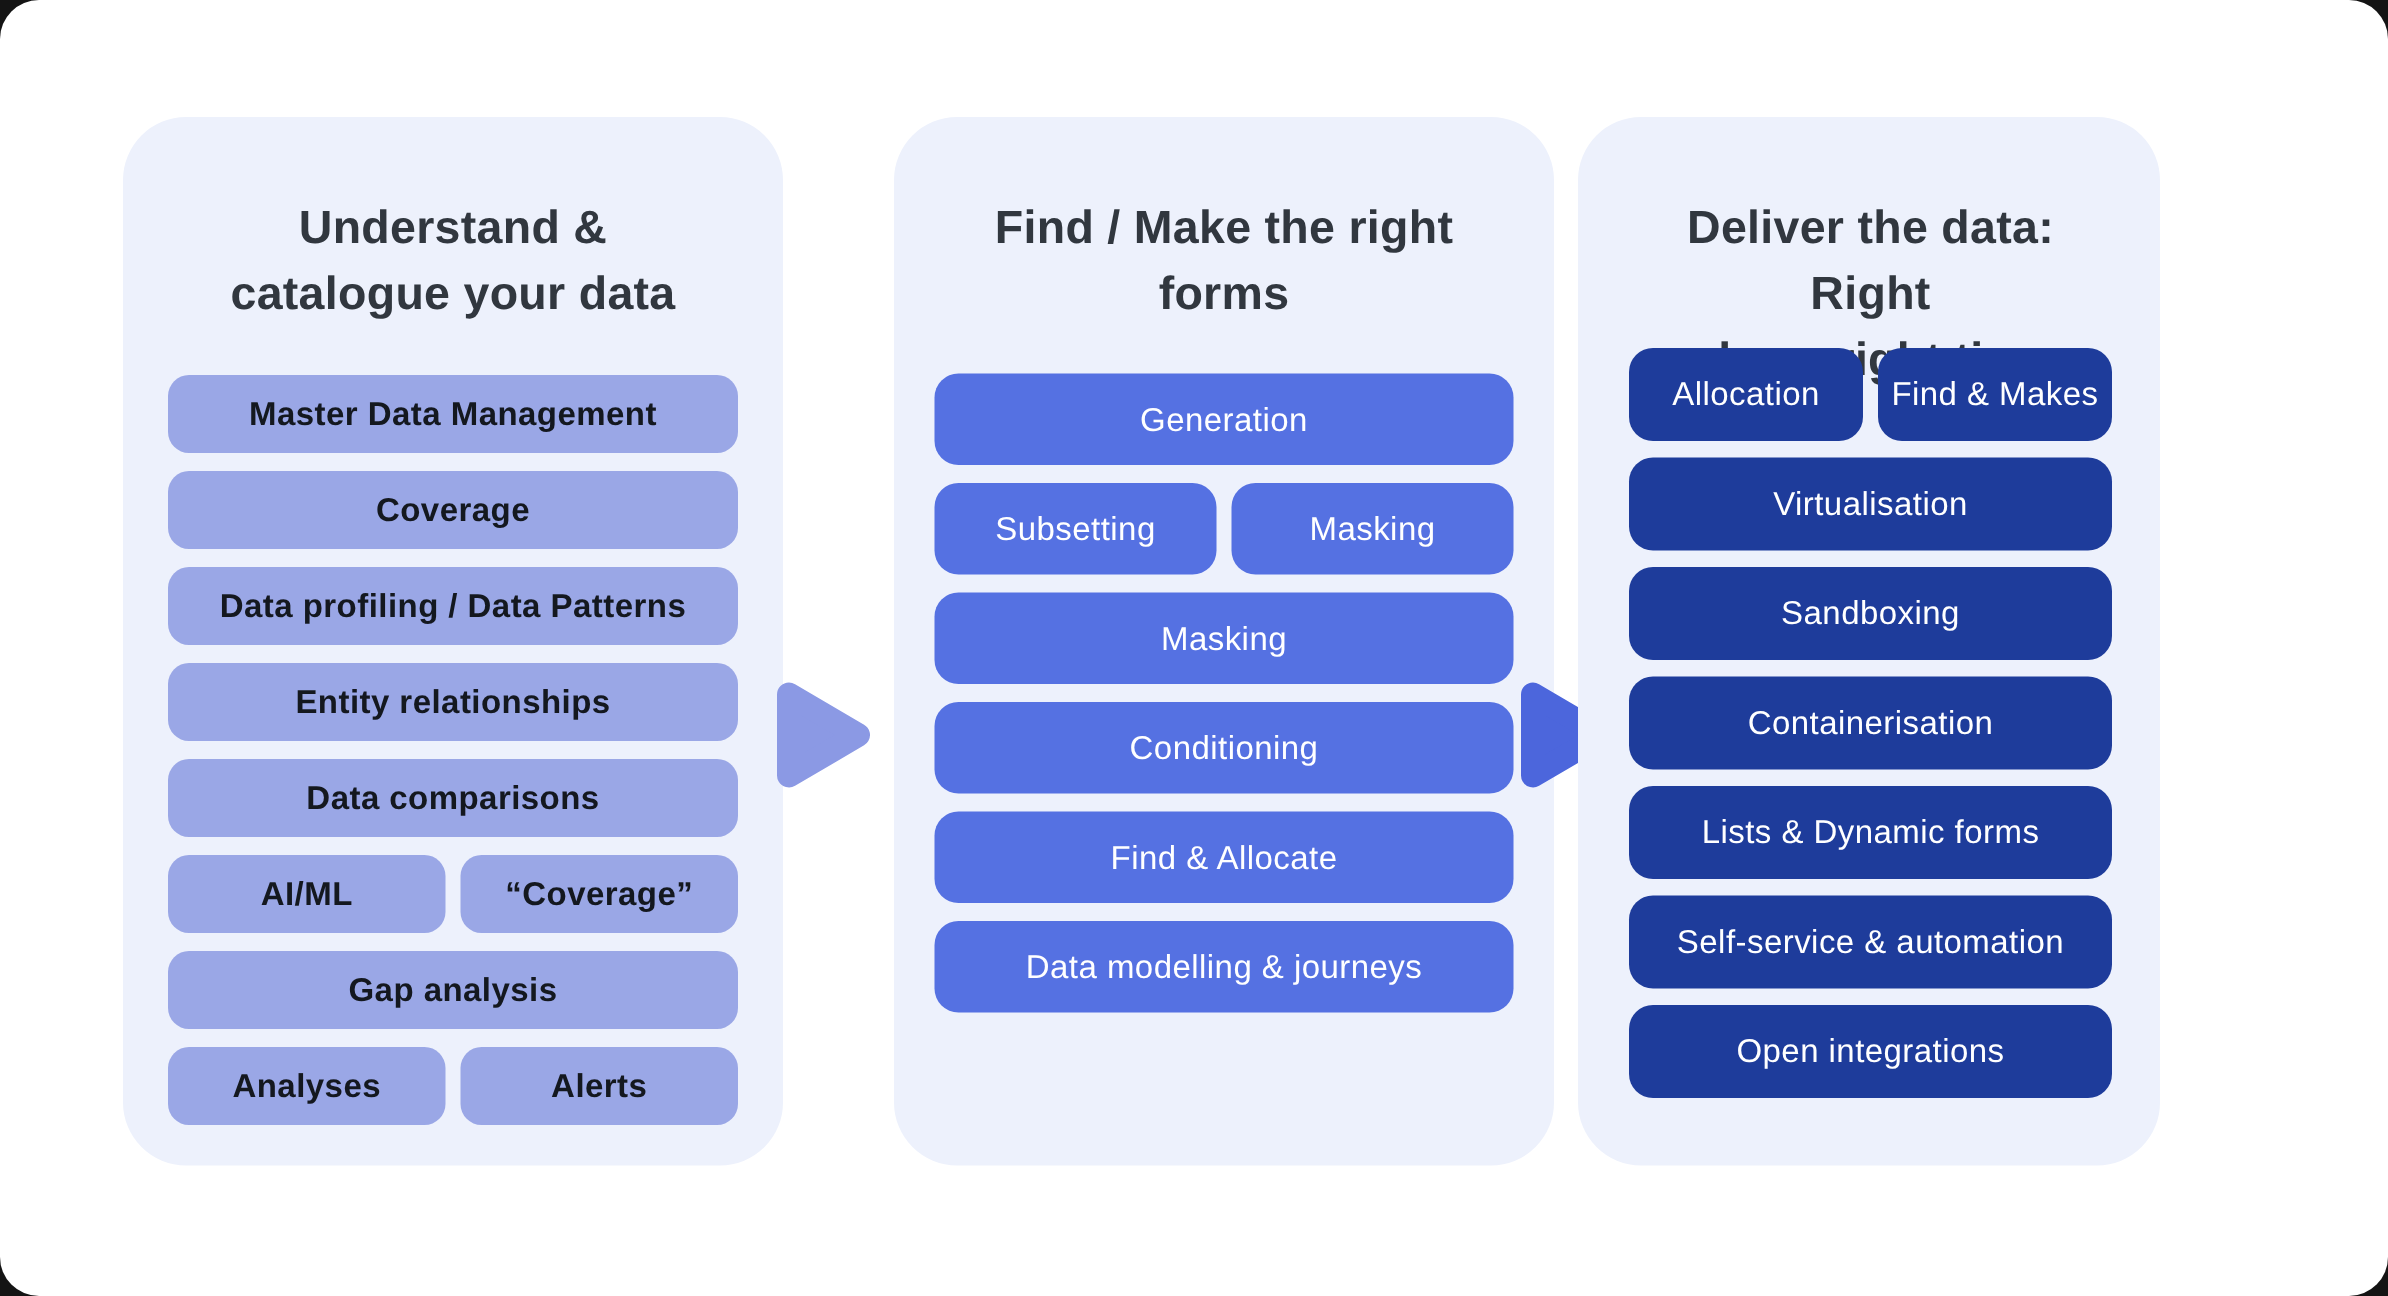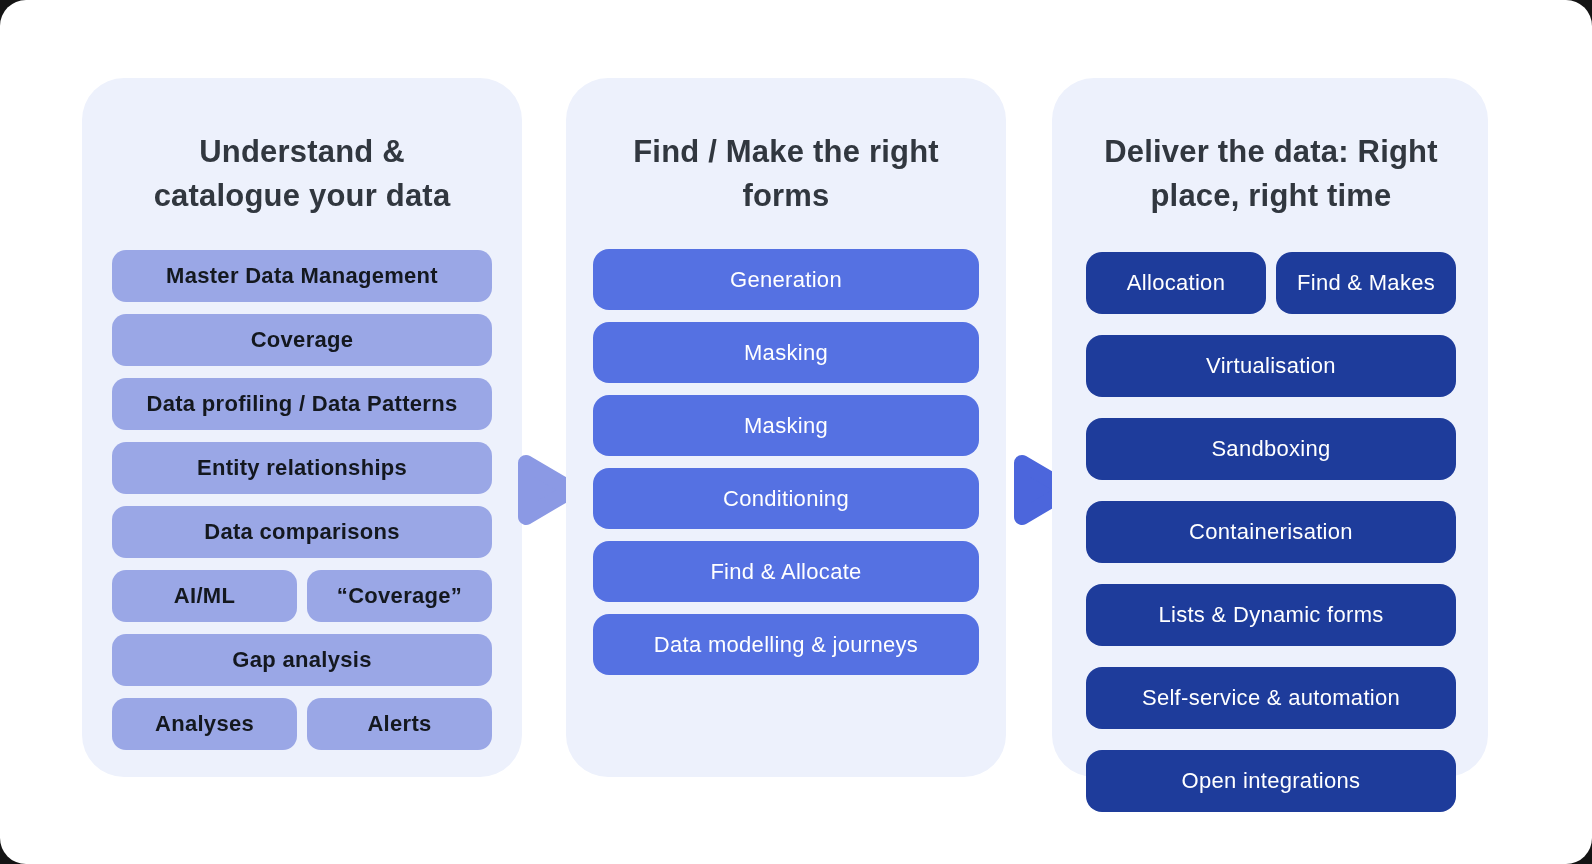--- a/index.html
+++ b/index.html
@@ -16,39 +16,39 @@
     border-radius: 26px;
     overflow: hidden;
   }
   .panel {
     position: absolute; top: 78px; height: 699px;
     background: #edf1fc;
     border-radius: 42px;
     padding: 40px 30px 0 30px;
   }
   .panel-1 { left: 82px;   width: 440px; }
-  .panel-2 { left: 566px;  width: 440px; padding-left: 27px; padding-right: 27px; }
-  .panel-3 { left: 1052px; width: 436px; padding-left: 34px; padding-right: 32px; }
+  .panel-2 { left: 596px;  width: 440px; padding-left: 27px; padding-right: 27px; }
+  .panel-3 { left: 1052px; width: 388px; padding-left: 34px; padding-right: 32px; }
 
   .panel-title {
     color: #31373f;
     font-size: 31px;
     font-weight: 700;
     letter-spacing: 0.2px;
     text-align: center;
     line-height: 44px;
     height: 88px;
     margin-top: 12px;
   }
   .panel-title span { display: block; }
 
   .rows { display: flex; flex-direction: column; }
   .panel-1 .rows { margin-top: 32px; gap: 12px; }
   .panel-2 .rows { margin-top: 31px; gap: 12px; }
-  .panel-3 .rows { margin-top: 34px; gap: 21px; }
+  .panel-3 .rows { margin-top: 14px; gap: 11px; }
 
   .row { display: flex; gap: 10px; }
 
   .pill {
     flex: 1;
     display: flex; align-items: center; justify-content: center;
     font-size: 22px;
     font-weight: 500;
     letter-spacing: 0.3px;
     white-space: nowrap;
@@ -121,20 +121,21 @@
   <section class="panel panel-2">
     <h2 class="panel-title">
       <span>Find / Make the right</span>
       <span>forms</span>
     </h2>
     <div class="rows">
         <div class="row">
           <div class="pill">Generation</div>
         </div>
         <div class="row">
+          <div class="pill">Subsetting</div>
           <div class="pill">Masking</div>
         </div>
         <div class="row">
           <div class="pill">Masking</div>
         </div>
         <div class="row">
           <div class="pill">Conditioning</div>
         </div>
         <div class="row">
           <div class="pill">Find &amp; Allocate</div>

